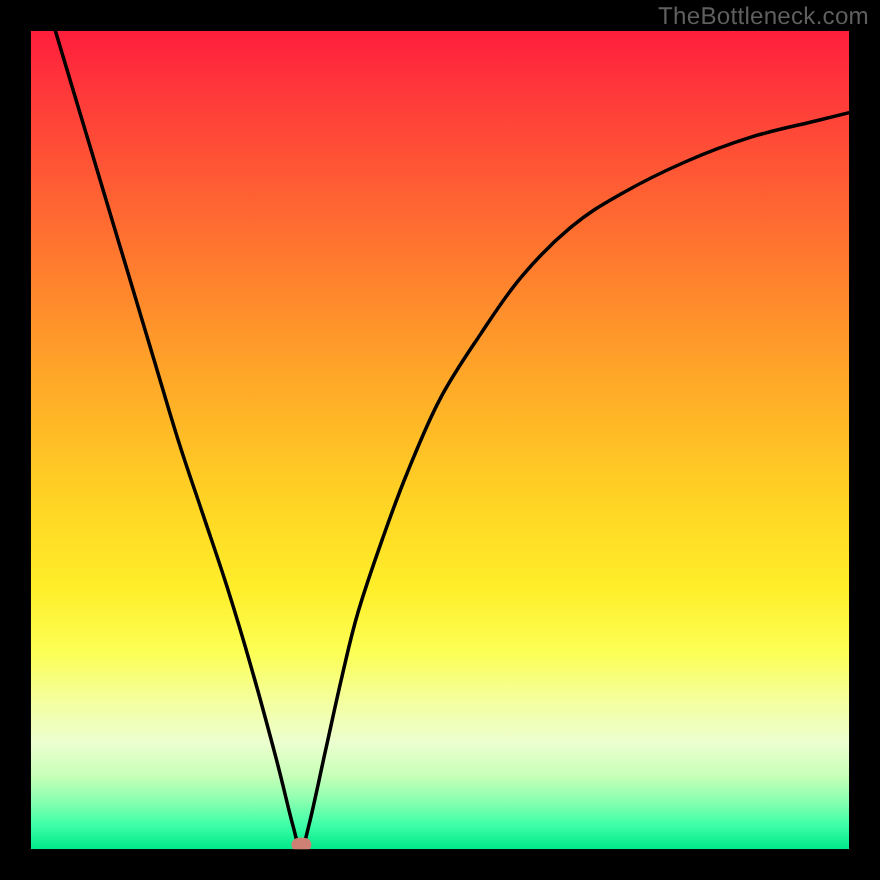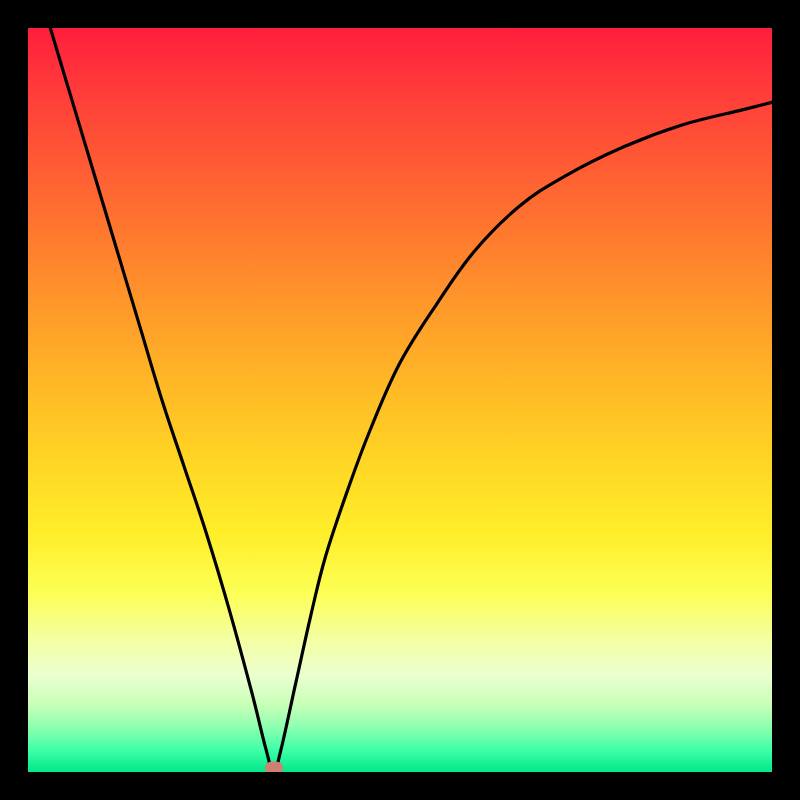--- a/index.html
+++ b/index.html
@@ -71,20 +71,21 @@
     background: #cd8074;
     border-radius: 7px / 6px;
     transform: translate(-50%, -50%);
     z-index: 4;
   }
 </style>
 </head>
 <body>
 
 <div class="frame">
+  <div class="watermark">TheBottleneck.com</div>
 
   <div class="plot-area">
     <div class="gradient"></div>
 
     <svg class="curve" viewBox="0 0 744 744" preserveAspectRatio="none">
       <path id="curve-path" d="M 22.32 0.00 C 26.34 13.39, 36.60 47.62, 44.64 74.40 C 52.68 101.18, 58.92 122.02, 66.96 148.80 C 75.00 175.58, 81.24 196.42, 89.28 223.20 C 97.32 249.98, 103.56 270.82, 111.60 297.60 C 119.64 324.38, 125.88 346.56, 133.92 372.00 C 141.96 397.44, 148.20 414.85, 156.24 438.96 C 164.28 463.07, 170.52 480.48, 178.56 505.92 C 186.60 531.36, 192.84 552.20, 200.88 580.32 C 208.92 608.44, 216.50 636.72, 223.20 662.16 C 229.90 687.60, 234.06 706.95, 238.08 721.68 C 242.10 736.41, 242.84 744.00, 245.52 744.00 C 248.20 744.00, 248.94 737.75, 252.96 721.68 C 256.98 705.61, 262.48 678.83, 267.84 654.72 C 273.20 630.61, 277.36 610.53, 282.72 587.76 C 288.08 564.99, 290.90 551.01, 297.60 528.24 C 304.30 505.47, 311.88 484.05, 319.92 461.28 C 327.96 438.51, 332.87 424.53, 342.24 401.76 C 351.61 378.99, 359.95 357.57, 372.00 334.80 C 384.05 312.03, 395.81 295.37, 409.20 275.28 C 422.59 255.19, 431.67 240.61, 446.40 223.20 C 461.13 205.79, 474.97 191.95, 491.04 178.56 C 507.11 165.17, 516.93 159.51, 535.68 148.80 C 554.43 138.09, 573.77 128.41, 595.20 119.04 C 616.63 109.67, 633.29 103.42, 654.72 96.72 C 676.15 90.02, 698.17 85.86, 714.24 81.84 C 730.31 77.82, 738.64 75.74, 744.00 74.40" fill="none" stroke="#000000" stroke-width="3.2" stroke-linecap="round" stroke-linejoin="round"></path>
     </svg>
 
     <div id="marker" class="marker" style="left: 245.52px; top: 740px; background: rgb(205, 128, 116);"></div>
   </div>

